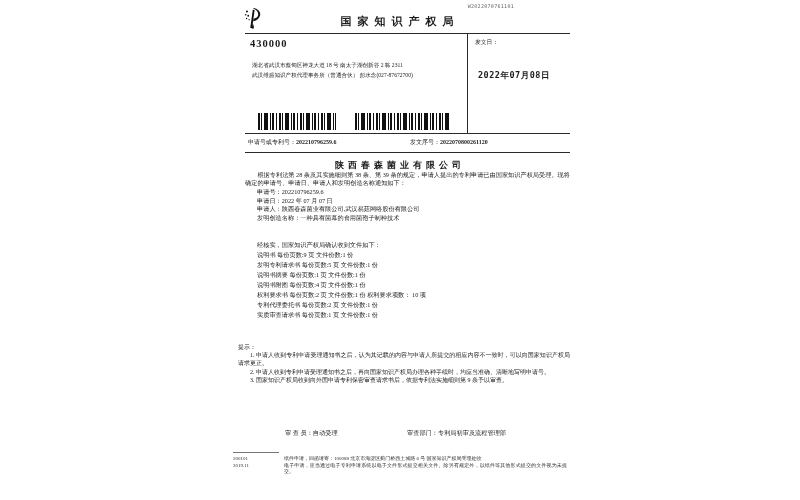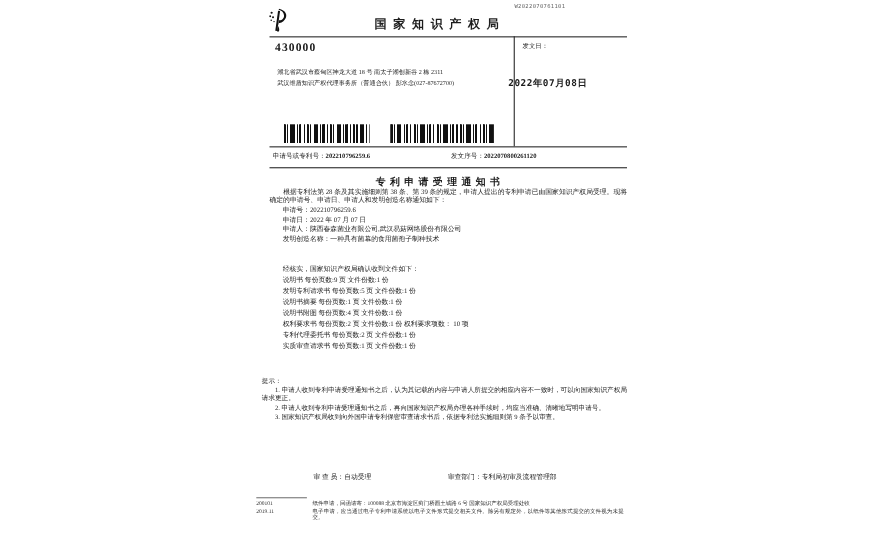--- a/index.html
+++ b/index.html
@@ -17,21 +17,21 @@
   .rule-a { position:absolute; left:15px; top:33px; width:325px; border-top:1px solid #2a2a2a; }
   .vdiv   { position:absolute; left:237px; top:33px; height:100px; border-left:1px solid #2a2a2a; }
 
   
   .zip { position:absolute; left:20px; top:38px; font-size:10.5px; font-weight:bold; letter-spacing:1px; }
   .addr1 { position:absolute; left:22px; top:62px; width:210px; font-size:5.6px; }
   .addr2 { position:absolute; left:22px; top:72px; width:210px; font-size:5.6px; }
 
   
   .fw-label { position:absolute; left:245px; top:38px; font-size:5.8px; }
-  .fw-date  { position:absolute; left:232px; top:70px; font-size:8.5px; font-weight:bold;
+  .fw-date  { position:absolute; left:248px; top:70px; font-size:8.5px; font-weight:bold;
               font-family:"DejaVu Sans Mono", monospace; letter-spacing:.5px; }
 
   
   .bc { position:absolute; top:113px; height:17px;
         background:
           repeating-linear-gradient(90deg,#111 0 1px,transparent 1px 3px),
           repeating-linear-gradient(90deg,#111 0 2px,transparent 2px 7px);
         }
   .bc1 { left:28px;  width:78px; }
   .bc2 { left:125px; width:94px; }
@@ -100,21 +100,21 @@
     <div class="bc bc1"></div>
     <div class="bc bc2"></div>
 
     <div class="rule-b"></div>
     <div class="refrow">
       <span class="r1"><span>申请号或专利号：</span><b>202210796259.6</b></span>
       <span class="r2"><span>发文序号：</span><b>2022070800261120</b></span>
     </div>
     <div class="rule-c"></div>
 
-    <div class="doc-title">专利申请受理通知书</div>
+    <div class="doc-title">陕西春森菌业有限公司</div>
 
     <div class="intro">根据专利法第 28 条及其实施细则第 38 条、第 39 条的规定，申请人提出的专利申请已由国家知识产权局受理。现将确定的申请号、申请日、申请人和发明创造名称通知如下：</div>
 
     <div class="fields">
       <div>申请号：202210796259.6</div>
       <div>申请日：2022 年 07 月 07 日</div>
       <div>申请人：陕西春森菌业有限公司,武汉易菇网络股份有限公司</div>
       <div>发明创造名称：一种具有菌幕的食用菌孢子制种技术</div>
     </div>
 

